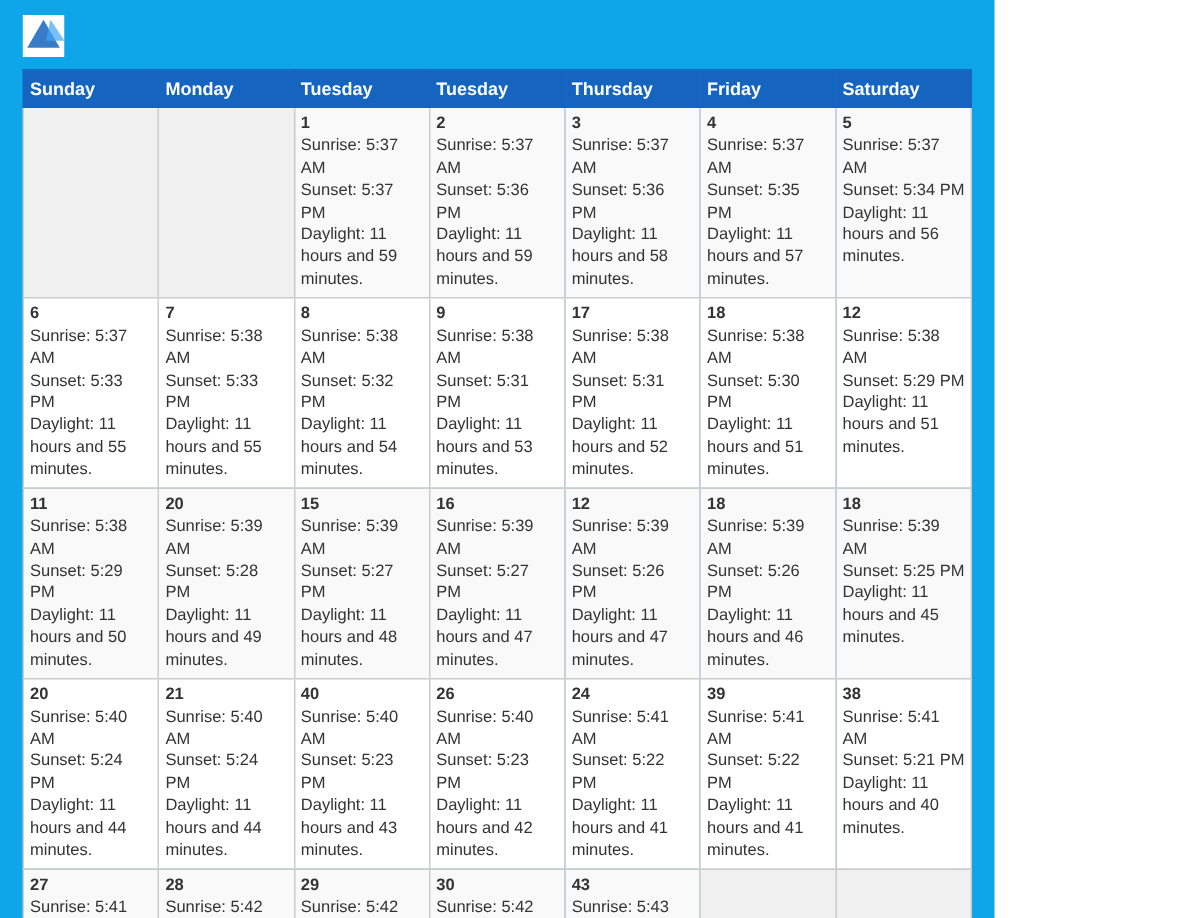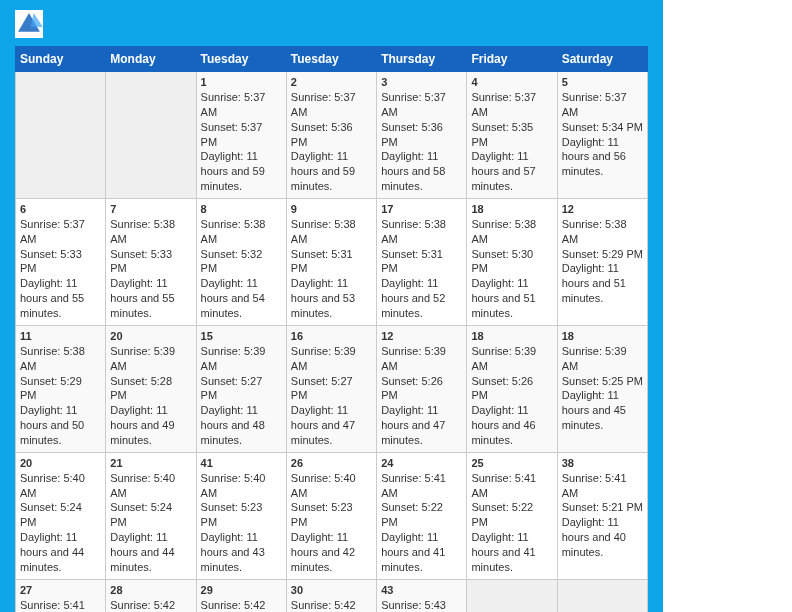--- a/index.html
+++ b/index.html
@@ -226,33 +226,33 @@
         <tr>
           <td>
             <span class="day-num">20</span>
             <div class="day-info">Sunrise: 5:40 AM<br>Sunset: 5:24 PM<br>Daylight: 11 hours and 44 minutes.</div>
           </td>
           <td>
             <span class="day-num">21</span>
             <div class="day-info">Sunrise: 5:40 AM<br>Sunset: 5:24 PM<br>Daylight: 11 hours and 44 minutes.</div>
           </td>
           <td>
-            <span class="day-num">41</span>
+            <span class="day-num">40</span>
             <div class="day-info">Sunrise: 5:40 AM<br>Sunset: 5:23 PM<br>Daylight: 11 hours and 43 minutes.</div>
           </td>
           <td>
             <span class="day-num">26</span>
             <div class="day-info">Sunrise: 5:40 AM<br>Sunset: 5:23 PM<br>Daylight: 11 hours and 42 minutes.</div>
           </td>
           <td>
             <span class="day-num">24</span>
             <div class="day-info">Sunrise: 5:41 AM<br>Sunset: 5:22 PM<br>Daylight: 11 hours and 41 minutes.</div>
           </td>
           <td>
-            <span class="day-num">25</span>
+            <span class="day-num">39</span>
             <div class="day-info">Sunrise: 5:41 AM<br>Sunset: 5:22 PM<br>Daylight: 11 hours and 41 minutes.</div>
           </td>
           <td>
             <span class="day-num">38</span>
             <div class="day-info">Sunrise: 5:41 AM<br>Sunset: 5:21 PM<br>Daylight: 11 hours and 40 minutes.</div>
           </td>
         </tr>
         <tr>
           <td>
             <span class="day-num">27</span>

